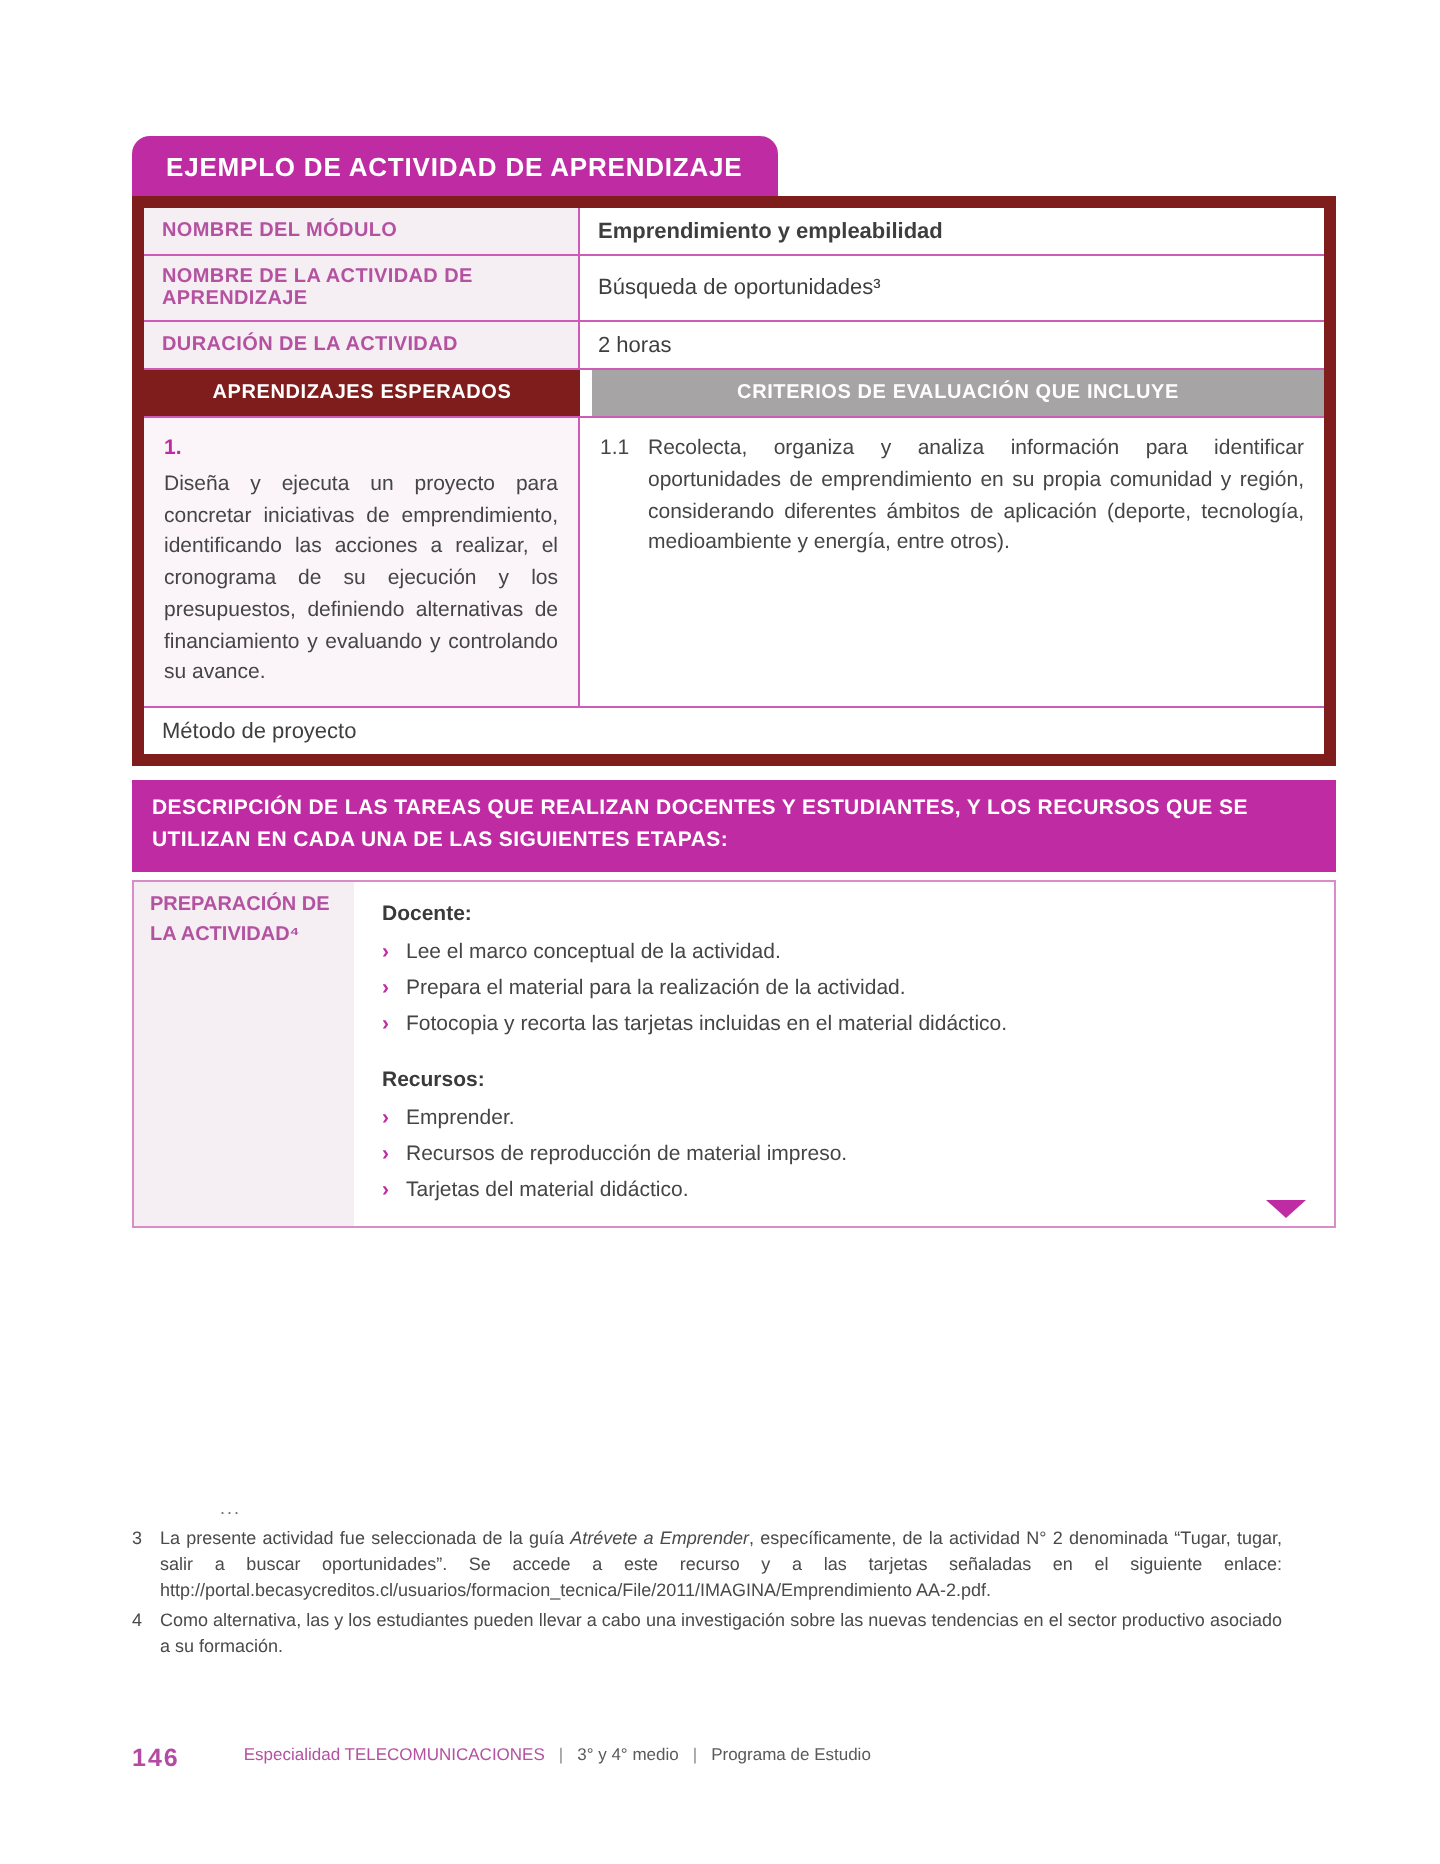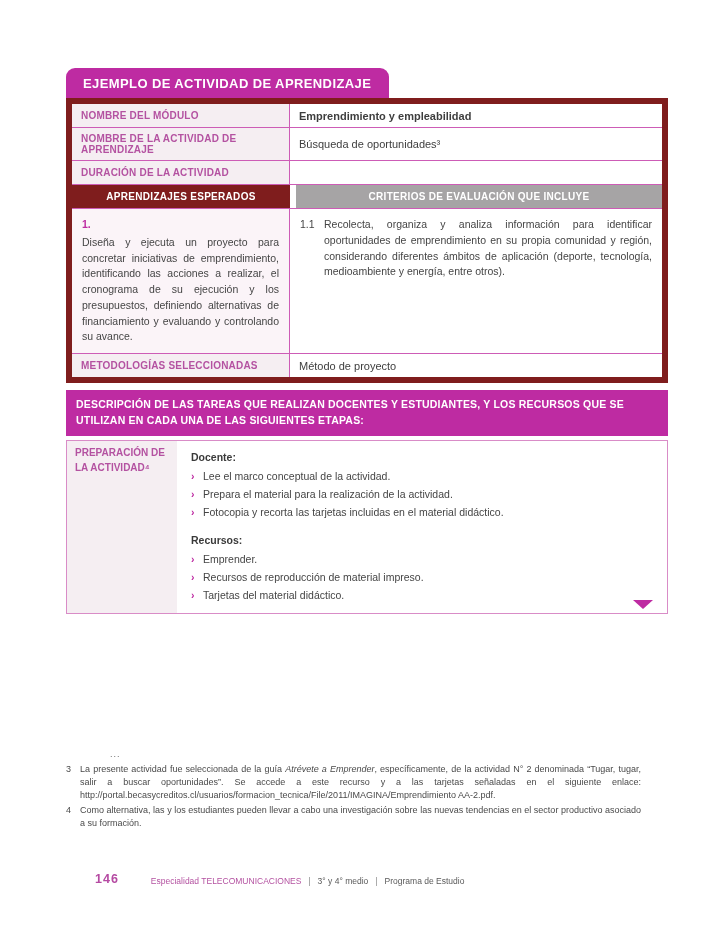--- a/index.html
+++ b/index.html
@@ -91,21 +91,21 @@
 
   
   .footnotes{ position:absolute; left:66px; top:748px; width:575px; font-size:9px; line-height:1.45; color:#4a4a4a; }
   .fn-ellipsis{ margin-left:44px; letter-spacing:1px; color:#6a6a6a; }
   .fn-item{ display:flex; margin-top:2px; }
   .fn-num{ flex:0 0 14px; }
   .fn-text{ flex:1; text-align:justify; }
   .fn-text em{ font-style:italic; }
 
   
-  .footer{ position:absolute; left:66px; top:872px; display:flex; align-items:flex-end;margin-left:29px; }
+  .footer{ position:absolute; left:66px; top:872px; display:flex; align-items:flex-start; }
   .page-number{ color:#b54aa2; font-size:12.5px; font-weight:bold; letter-spacing:1px; }
   .footer-meta{ margin-left:32px; font-size:8.5px; color:#5a5a5a; display:flex; align-items:center; }
   .footer-specialty{ color:#b452a1; }
   .footer-sep{ margin:0 7px; color:#8a8a8a; }
 </style>
 </head>
 <body>
 
 <div class="content">
 
@@ -120,20 +120,21 @@
       <div class="cell cell-value bold">Emprendimiento y empleabilidad</div>
     </div>
 
     <div class="trow">
       <div class="cell cell-label">NOMBRE DE LA ACTIVIDAD DE APRENDIZAJE</div>
       <div class="cell cell-value">Búsqueda de oportunidades³</div>
     </div>
 
     <div class="trow">
       <div class="cell cell-label">DURACIÓN DE LA ACTIVIDAD</div>
+      <div class="cell cell-value">2 horas</div>
     </div>
 
     <div class="trow hdr-row">
       <div class="hdr-left">APRENDIZAJES ESPERADOS</div>
       <div class="hdr-gap"></div>
       <div class="hdr-right">CRITERIOS DE EVALUACIÓN QUE INCLUYE</div>
     </div>
 
     <div class="trow body-row">
       <div class="ae-cell">
@@ -142,21 +143,20 @@
       </div>
       <div class="ce-cell">
         <div class="ce-flex">
           <span class="ce-num">1.1</span>
           <span class="ce-text">Recolecta, organiza y analiza información para identificar oportunidades de emprendimiento en su propia comunidad y región, considerando diferentes ámbitos de aplicación (deporte, tecnología, medioambiente y energía, entre otros).</span>
         </div>
       </div>
     </div>
 
     <div class="trow">
-      <div class="cell cell-label">METODOLOGÍAS SELECCIONADAS</div>
       <div class="cell cell-value">Método de proyecto</div>
     </div>
 
   </div>
 
   
   <div class="desc-banner">DESCRIPCIÓN DE LAS TAREAS QUE REALIZAN DOCENTES Y ESTUDIANTES, Y LOS RECURSOS QUE SE UTILIZAN EN CADA UNA DE LAS SIGUIENTES ETAPAS:</div>
 
   
   <div class="prep-box">

